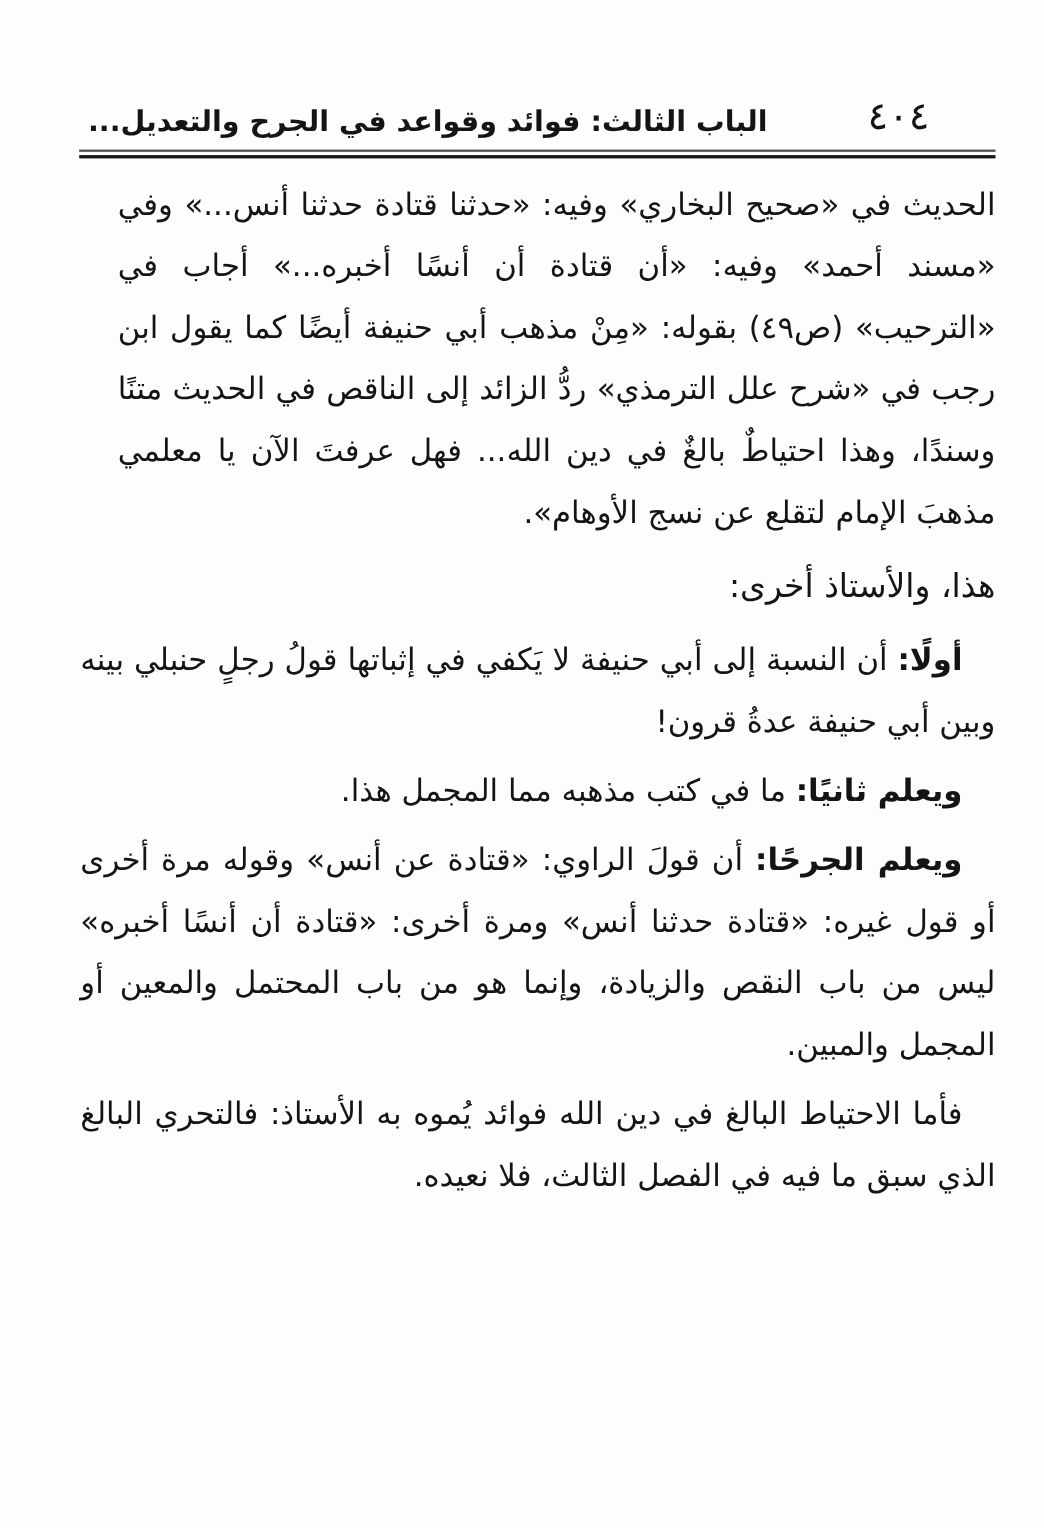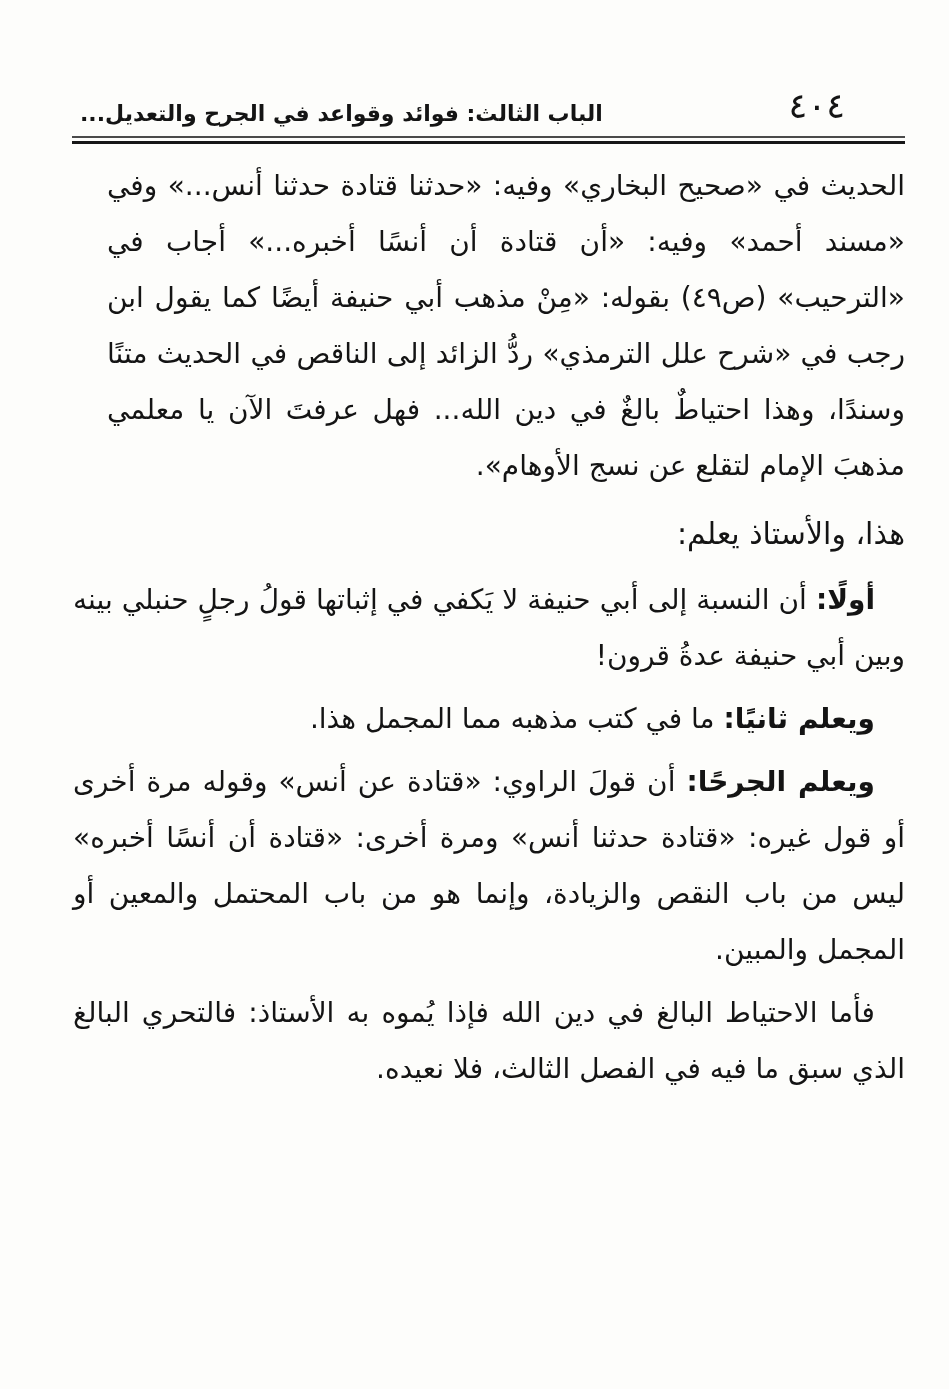--- a/index.html
+++ b/index.html
@@ -28,21 +28,21 @@
     align-items: flex-end;
   }
   .page-number {
     font-weight: normal;
     font-size: 35px;
     letter-spacing: 5px;
     white-space: nowrap;
   }
   .chapter-title {
     font-weight: bold;
-    font-size: 22px;
+    font-size: 26px;
     white-space: nowrap;
   }
   .header-rule {
     position: absolute;
     top: 136px;
     right: 44px;
     left: 72px;
     height: 3px;
     border-top: 2px solid #4a4a4a;
     border-bottom: 3px solid #171717;
@@ -81,20 +81,20 @@
 
   <div class="header">
     <span class="page-number">٤٠٤</span>
     <span class="chapter-title">الباب الثالث: فوائد وقواعد في الجرح والتعديل...</span>
   </div>
 
   <div class="header-rule"></div>
 
   <div class="body-text">
       <p class="para no-indent"><span class="run-normal">الحديث في «صحيح البخاري» وفيه: «حدثنا قتادة حدثنا أنس...» وفي «مسند أحمد» وفيه: «أن قتادة أن أنسًا أخبره...» أجاب في «الترحيب» (ص٤٩) بقوله: «مِنْ مذهب أبي حنيفة أيضًا كما يقول ابن رجب في «شرح علل الترمذي» ردُّ الزائد إلى الناقص في الحديث متنًا وسندًا، وهذا احتياطٌ بالغٌ في دين الله... فهل عرفتَ الآن يا معلمي مذهبَ الإمام لتقلع عن نسج الأوهام».</span></p>
-      <h2 class="section-heading"><span class="run-normal">هذا، والأستاذ يعلم:</span></h2>
+      <h2 class="section-heading"><span class="run-normal">هذا، والأستاذ أخرى:</span></h2>
       <p class="para"><span class="run-bold">أولًا:</span><span class="run-normal"> أن النسبة إلى أبي حنيفة لا يَكفي في إثباتها قولُ رجلٍ حنبلي بينه وبين أبي حنيفة عدةُ قرون!</span></p>
       <p class="para"><span class="run-bold">ويعلم ثانيًا:</span><span class="run-normal"> ما في كتب مذهبه مما المجمل هذا.</span></p>
       <p class="para"><span class="run-bold">ويعلم الجرحًا:</span><span class="run-normal"> أن قولَ الراوي: «قتادة عن أنس» وقوله مرة أخرى أو قول غيره: «قتادة حدثنا أنس» ومرة أخرى: «قتادة أن أنسًا أخبره» ليس من باب النقص والزيادة، وإنما هو من باب المحتمل والمعين أو المجمل والمبين.</span></p>
-      <p class="para"><span class="run-normal">فأما الاحتياط البالغ في دين الله فإذا يُموه به الأستاذ: فالتحري البالغ الذي سبق ما فيه في الفصل الثالث، فلا نعيده.</span></p>
+      <p class="para"><span class="run-normal">فأما الاحتياط البالغ في دين الله فوائد يُموه به الأستاذ: فالتحري البالغ الذي سبق ما فيه في الفصل الثالث، فلا نعيده.</span></p>
     </div>
 
 </div>
 
 </body></html>

